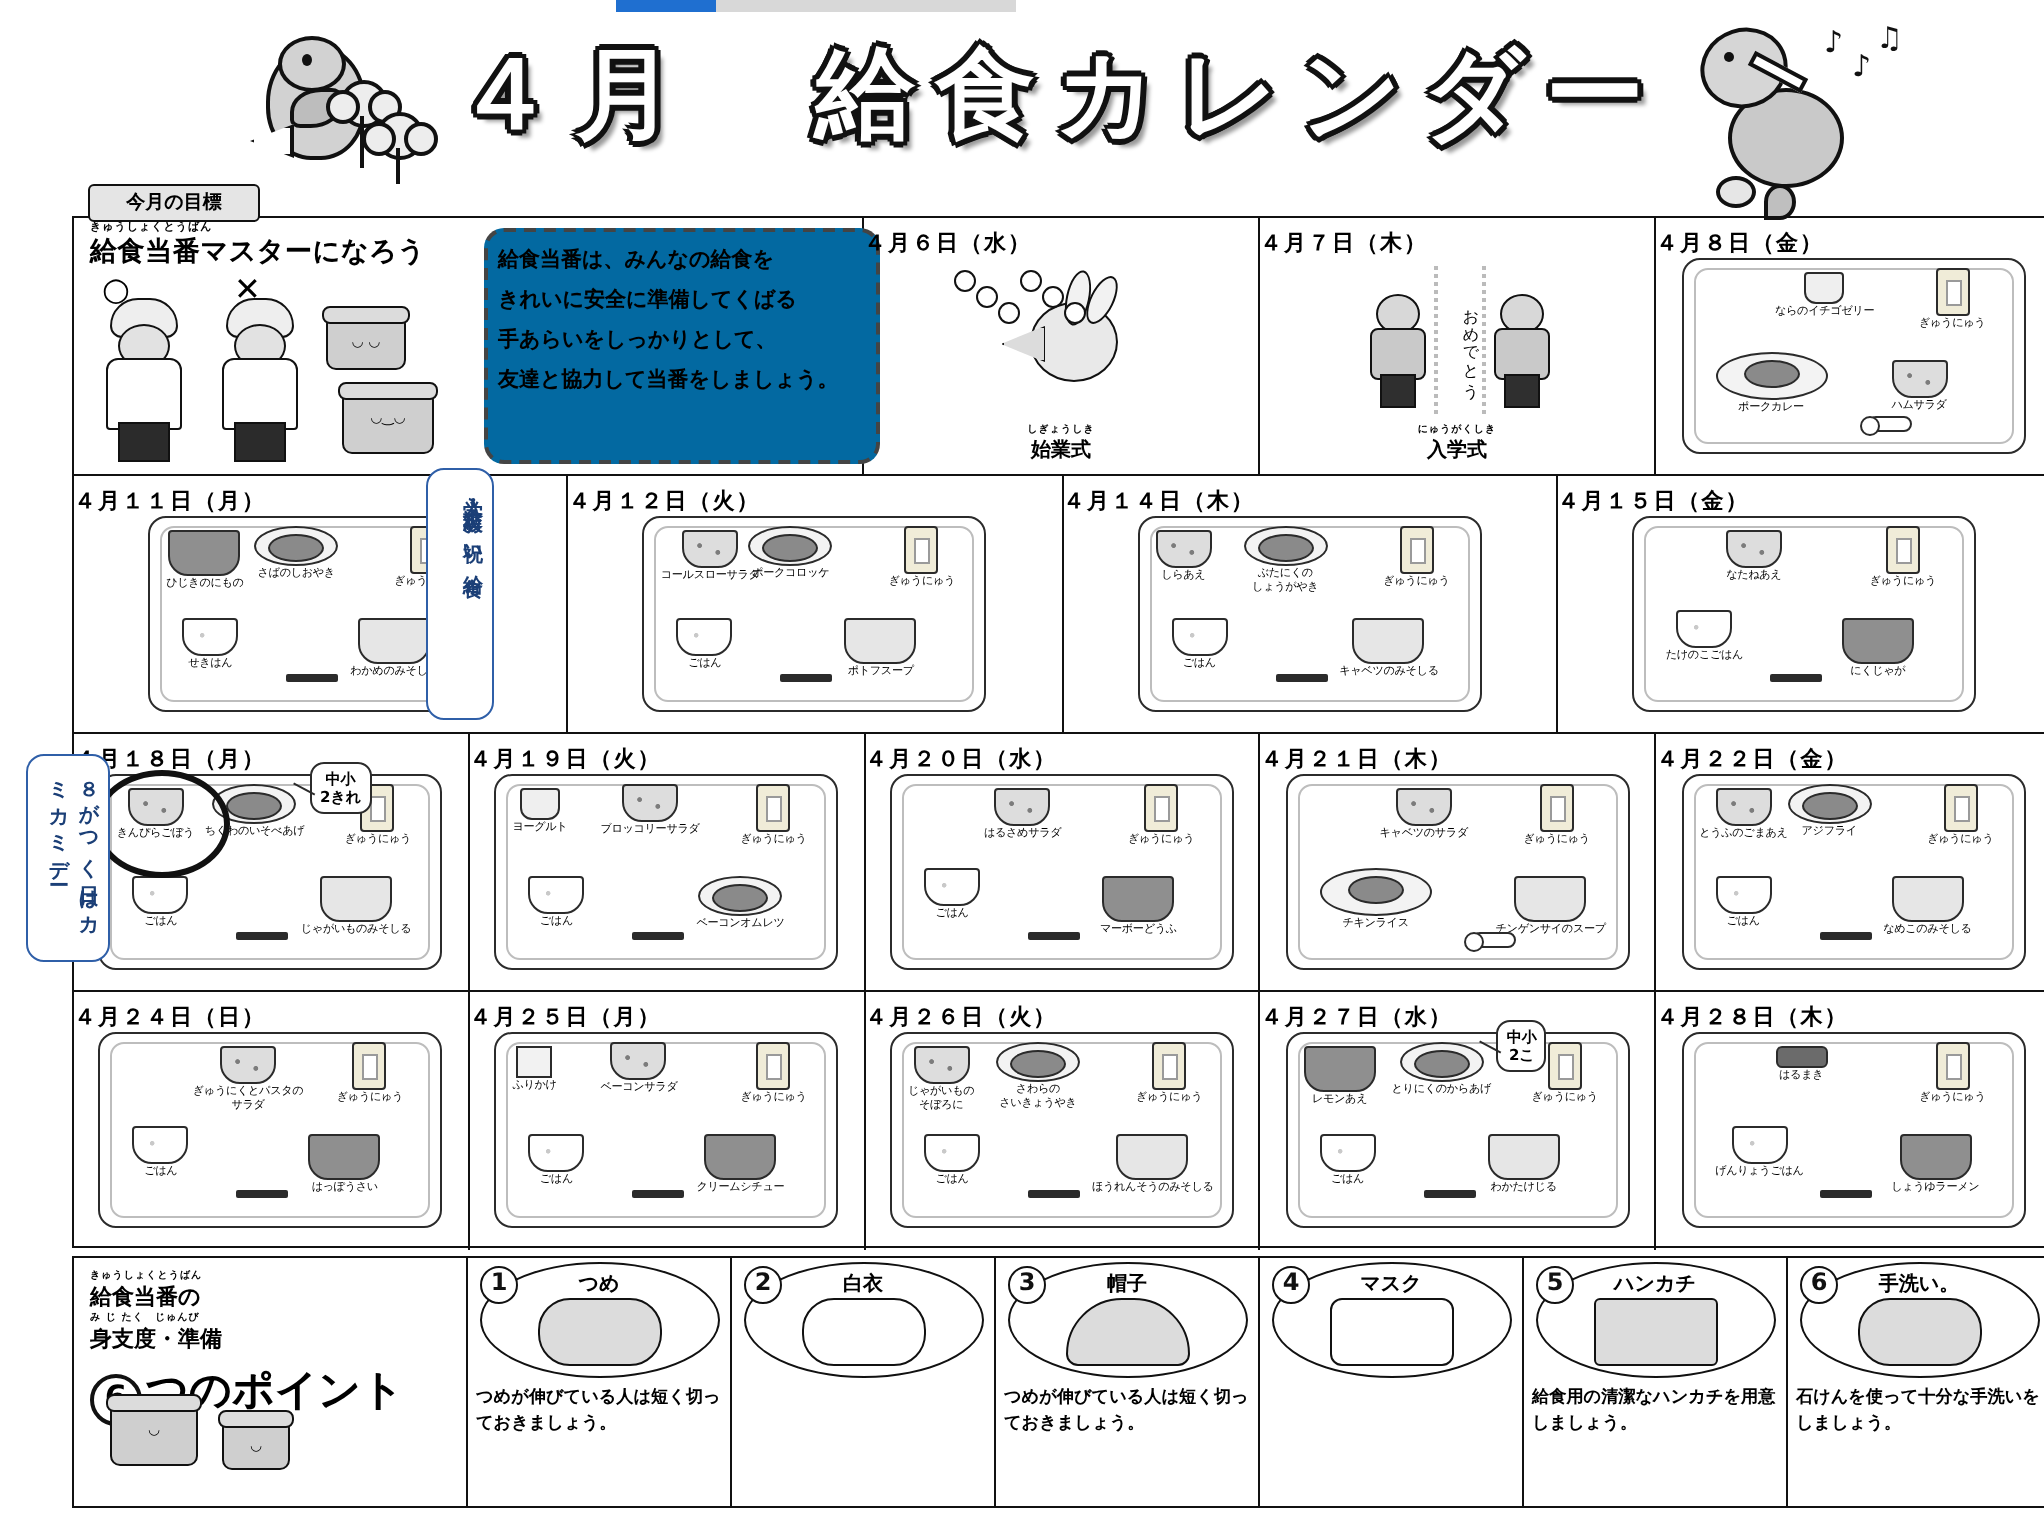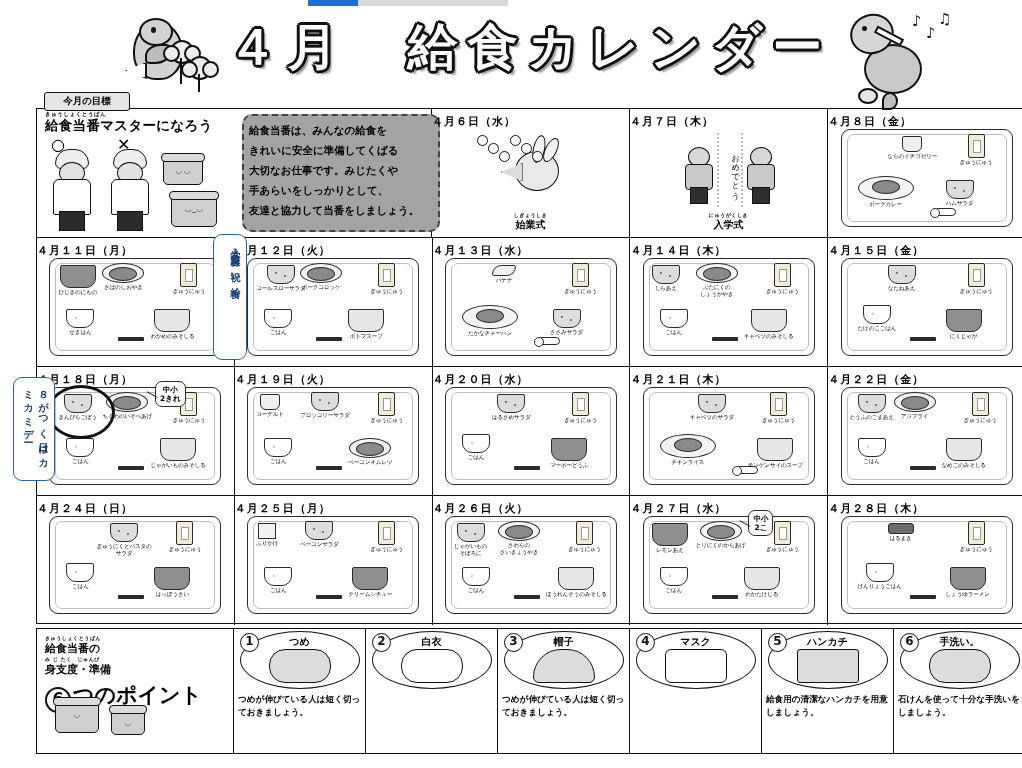--- a/index.html
+++ b/index.html
@@ -65,21 +65,21 @@
   .person .cap{position:absolute;left:4px;top:0;width:32px;height:18px;border:1.5px solid #111;border-radius:14px 14px 6px 6px;background:#eee;}
   .person .face{position:absolute;left:8px;top:13px;width:24px;height:20px;border:1.5px solid #111;border-radius:50%;background:#e2e2e2;}
   .person .coat{position:absolute;left:2px;top:30px;width:36px;height:34px;border:1.5px solid #111;border-radius:6px 6px 2px 2px;background:#fff;}
   .person .legs{position:absolute;left:8px;top:62px;width:24px;height:18px;border:1.5px solid #111;background:#2b2b2b;}
   .mark{position:absolute;font-size:16px;font-weight:bold;}
   .pot{position:absolute;border:1.5px solid #111;background:#cfcfcf;border-radius:5px;}
   .pot .lid{position:absolute;left:-3px;top:-5px;right:-3px;height:7px;border:1.5px solid #111;border-radius:4px;background:#dcdcdc;}
   .pot .f{position:absolute;left:0;right:0;top:9px;text-align:center;font-size:7px;}
 
   
-  .msgbox{position:absolute;left:205px;top:5px;width:198px;height:118px;background:#a3a3a3;
+  .msgbox{position:absolute;left:205px;top:5px;width:198px;height:118px;background:#0369a1;
     border:2px dashed #444;border-radius:10px;padding:4px 5px;box-sizing:border-box;}
   .msgbox p{margin:0;font-size:10.5px;font-weight:bold;line-height:20px;letter-spacing:0px;}
 
   
   .tray{position:absolute;left:50%;transform:translateX(-50%);top:20px;width:170px;height:96px;
     border:1.4px solid #2b2b2b;border-radius:9px;background:#fff;}
   .tray .inner{position:absolute;left:5px;top:4px;right:5px;bottom:4px;border:1px solid #bdbdbd;border-radius:7px;}
   .item{position:absolute;text-align:center;}
   .item .lbl{font-size:5.6px;letter-spacing:-.2px;white-space:nowrap;line-height:6.6px;margin-top:1px;}
   .bowl{width:26px;height:17px;margin:0 auto;border:1.2px solid #2b2b2b;border-radius:2px 2px 10px 10px;background:#ddd;
@@ -189,21 +189,20 @@
               <div class="f">◡ ◡</div>
             </div>
             <div class="pot" style="left: 126px; top: 60px; width: 44px; height: 30px;">
               <div class="lid"></div>
               <div class="f">◡‿◡</div>
             </div>
           </div>
           <div class="msgbox">
             <p>給食当番は、みんなの給食を</p>
             <p>きれいに安全に準備してくばる</p>
-            <p>大切なお仕事です。みじたくや</p>
             <p>手あらいをしっかりとして、</p>
             <p>友達と協力して当番をしましょう。</p>
           </div>
         </div>
         <div class="cell">
           <div class="date">４月６日（水）</div>
           <div style="position: absolute; left: 50%; transform: translateX(-50%); top: 24px; width: 120px; height: 72px;">
             <div style="position: absolute; left: 44px; top: 18px; width: 42px; height: 38px; border: 1.5px solid rgb(17, 17, 17); border-radius: 50%; background: rgb(233, 233, 233);"></div>
             <div style="position: absolute; left: 62px; top: 2px; width: 10px; height: 26px; border: 1.5px solid rgb(17, 17, 17); border-radius: 50%; background: rgb(242, 242, 242); transform: rotate(12deg);"></div>
             <div style="position: absolute; left: 74px; top: 4px; width: 10px; height: 24px; border: 1.5px solid rgb(17, 17, 17); border-radius: 50%; background: rgb(242, 242, 242); transform: rotate(26deg);"></div>
@@ -314,45 +313,20 @@
               <div class="lbl">ごはん</div>
             </div>
             <div class="item" style="left: 100px; top: 50px;">
               <div class="bowl soup big"></div>
               <div class="lbl">ポトフスープ</div>
             </div>
             <div class="chop" style="position: absolute; left: 68px; top: 78px;"></div>
           </div>
         </div>
         <div class="cell">
-          <div class="date">４月１３日（水）</div>
-          <div class="tray">
-            <div class="inner"></div>
-            <div class="item" style="left: 46px; top: 6px;">
-              <div class="banana"></div>
-              <div class="lbl">バナナ</div>
-            </div>
-            <div class="item" style="left: 118px; top: 4px;">
-              <div class="milk"></div>
-              <div class="lbl">ぎゅうにゅう</div>
-            </div>
-            <div class="item" style="left: 16px; top: 46px;">
-              <div class="plate big" style="position: relative;">
-                <div class="food"></div>
-              </div>
-              <div class="lbl">たかなチャーハン</div>
-            </div>
-            <div class="item" style="left: 104px; top: 50px;">
-              <div class="bowl"></div>
-              <div class="lbl">ささみサラダ</div>
-            </div>
-            <div class="spoon" style="position: absolute; left: 92px; top: 78px;"></div>
-          </div>
-        </div>
-        <div class="cell">
           <div class="date">４月１４日（木）</div>
           <div class="tray">
             <div class="inner"></div>
             <div class="item" style="left: 8px; top: 6px;">
               <div class="bowl"></div>
               <div class="lbl">しらあえ</div>
             </div>
             <div class="item" style="left: 52px; top: 4px;">
               <div class="plate" style="position: relative;">
                 <div class="food"></div>

